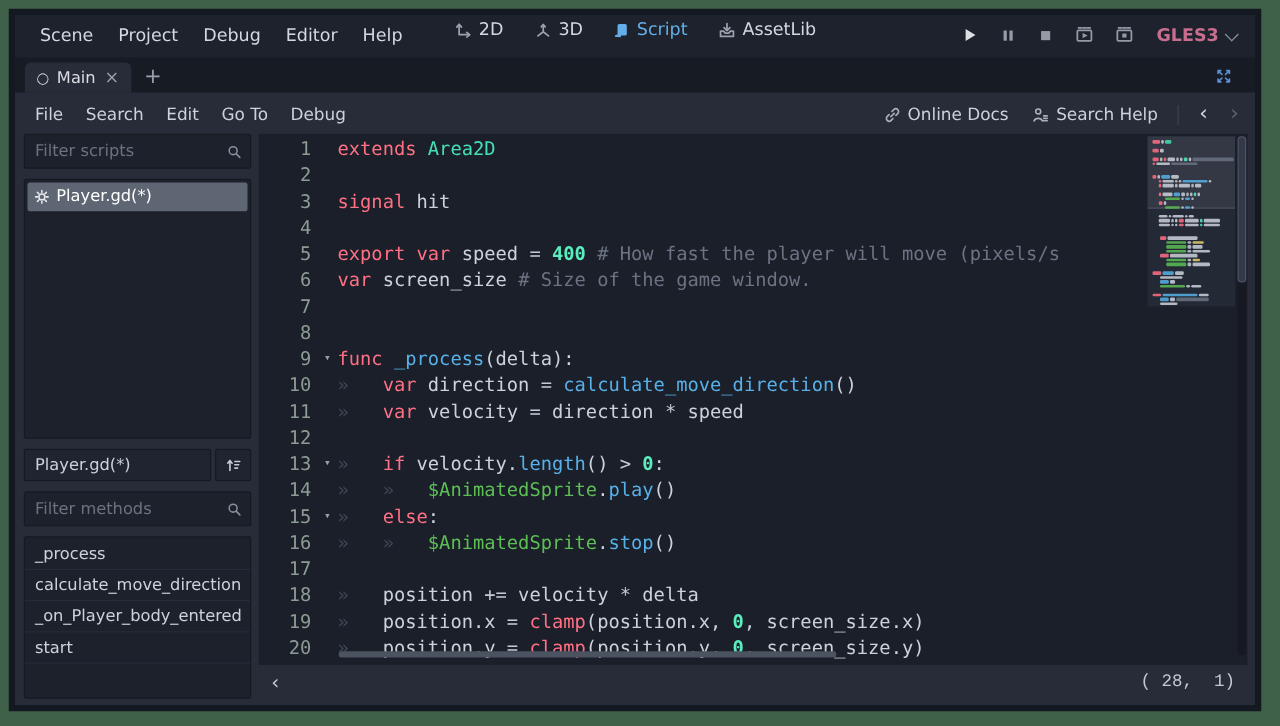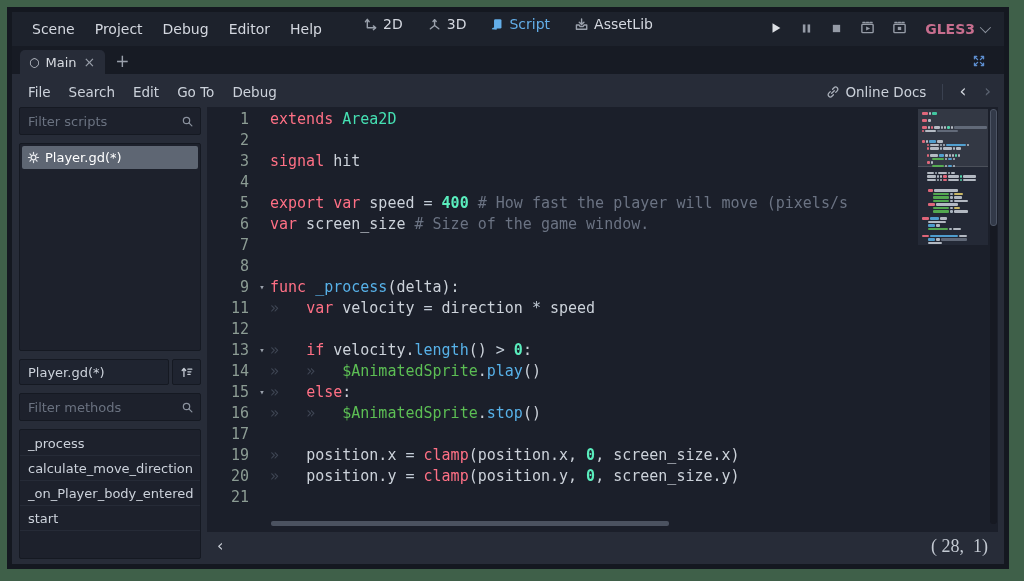--- a/index.html
+++ b/index.html
@@ -81,21 +81,21 @@
   .mm-row{height:2.5px;margin-bottom:1px;display:flex;}
   .mm-seg{height:100%;margin-right:1px;border-radius:1px;flex:none;}
   .mm-view{position:absolute;left:0;top:0;right:0;height:57px;background:rgba(255,255,255,0.07);
     border-bottom:1px solid rgba(255,255,255,0.12);}
   .vscroll{position:absolute;top:2px;right:1px;bottom:8px;width:7px;background:#161922;border-radius:3px;}
   .vgrab{position:absolute;left:0;right:0;top:0;height:117px;background:#323948;border:1px solid #4d5565;border-radius:3px;box-sizing:border-box;}
   .hgrab{position:absolute;left:64px;bottom:6px;width:398px;height:5px;background:#4b5260;border-radius:2px;}
 
   .statusbar{height:26px;flex:none;display:flex;align-items:center;background:#272c38;margin-top:1px;}
   .panel-toggle{color:#c8cdd5;font-size:16px;padding:0 10px;line-height:1;}
-  .linecol{margin-left:auto;font-family:Liberation Serif, serif;font-size:18px;color:#c3c9d2;
+  .linecol{margin-left:auto;font-family:Liberation Mono, monospace;font-size:14px;color:#c3c9d2;
     padding-right:10px;white-space:pre;}
 </style>
 <style>.tk-kw{color:#ff7085;}.tk-type{color:#45e0b2;}.tk-num{color:#5aedbd;}.tk-fn{color:#57b1e8;}.tk-node{color:#5cbe54;}.tk-cmt{color:#6b7383;}.tk-op{color:#c2cbd6;}.tk-txt{color:#ccd2da;}.tk-tab{color:#3f4654;}</style></head>
 <body>
 
 <div class="outer">
 <div class="win">
 
   <div class="menubar">
     <div id="menubar-items" style="display:flex;align-items:flex-start;">
@@ -213,20 +213,30 @@
         <div class="docbtn">
           <span class="ico">
                 <svg width="14" height="14" viewBox="0 0 16 16">
                   <path d="M6.5 9.5 L9.5 6.5" fill="none" stroke="currentColor" stroke-width="1.5" stroke-linecap="round" stroke-linejoin="round"></path>
                   <path d="M7.5 4.8 L9.2 3.1 a2.5 2.5 0 0 1 3.6 3.6 L11.1 8.4" fill="none" stroke="currentColor" stroke-width="1.5" stroke-linecap="round" stroke-linejoin="round"></path>
                   <path d="M8.5 11.2 L6.8 12.9 a2.5 2.5 0 0 1 -3.6 -3.6 L4.9 7.6" fill="none" stroke="currentColor" stroke-width="1.5" stroke-linecap="round" stroke-linejoin="round"></path>
                 </svg>
               </span>
           <span>Online Docs</span>
         </div>
+        <div class="docbtn">
+          <span class="ico">
+                <svg width="15" height="14" viewBox="0 0 16 16">
+                  <circle cx="5.8" cy="4.8" r="2.3" fill="none" stroke="currentColor" stroke-width="1.5" stroke-linecap="round" stroke-linejoin="round"></circle>
+                  <path d="M2 13.5 a4 3.6 0 0 1 7.6 0" fill="none" stroke="currentColor" stroke-width="1.5" stroke-linecap="round" stroke-linejoin="round"></path>
+                  <path d="M10.8 8.8 h3.2 M10.8 11 h3.2 M10.8 13.2 h3.2" fill="none" stroke="currentColor" stroke-width="1.5" stroke-linecap="round" stroke-linejoin="round"></path>
+                </svg>
+              </span>
+          <span>Search Help</span>
+        </div>
         <div class="vsep"></div>
         <div class="hist back">‹</div>
         <div class="hist fwd">›</div>
       </div>
     </div>
 
     <div class="main">
 
       <div class="leftcol">
         <div class="filterbox">
@@ -319,20 +329,25 @@
                   <span class="ln">8</span>
                   <span class="fold"></span>
                   <span class="ct"></span>
                 </div>
                 <div class="cl">
                   <span class="ln">9</span>
                   <span class="fold">▾</span>
                   <span class="ct"><span class="tk-kw">func</span><span class="tk-txt"> </span><span class="tk-fn">_process</span><span class="tk-txt">(delta):</span></span>
                 </div>
                 <div class="cl">
+                  <span class="ln">10</span>
+                  <span class="fold"></span>
+                  <span class="ct"><span class="tk-tab">»   </span><span class="tk-kw">var</span><span class="tk-txt"> direction </span><span class="tk-op">=</span><span class="tk-txt"> </span><span class="tk-fn">calculate_move_direction</span><span class="tk-txt">()</span></span>
+                </div>
+                <div class="cl">
                   <span class="ln">11</span>
                   <span class="fold"></span>
                   <span class="ct"><span class="tk-tab">»   </span><span class="tk-kw">var</span><span class="tk-txt"> velocity </span><span class="tk-op">=</span><span class="tk-txt"> direction </span><span class="tk-op">*</span><span class="tk-txt"> speed</span></span>
                 </div>
                 <div class="cl">
                   <span class="ln">12</span>
                   <span class="fold"></span>
                   <span class="ct"></span>
                 </div>
                 <div class="cl">
@@ -352,20 +367,25 @@
                 </div>
                 <div class="cl">
                   <span class="ln">16</span>
                   <span class="fold"></span>
                   <span class="ct"><span class="tk-tab">»   </span><span class="tk-tab">»   </span><span class="tk-node">$AnimatedSprite</span><span class="tk-txt">.</span><span class="tk-fn">stop</span><span class="tk-txt">()</span></span>
                 </div>
                 <div class="cl">
                   <span class="ln">17</span>
                   <span class="fold"></span>
                   <span class="ct"></span>
+                </div>
+                <div class="cl">
+                  <span class="ln">18</span>
+                  <span class="fold"></span>
+                  <span class="ct"><span class="tk-tab">»   </span><span class="tk-txt">position </span><span class="tk-op">+=</span><span class="tk-txt"> velocity </span><span class="tk-op">*</span><span class="tk-txt"> delta</span></span>
                 </div>
                 <div class="cl">
                   <span class="ln">19</span>
                   <span class="fold"></span>
                   <span class="ct"><span class="tk-tab">»   </span><span class="tk-txt">position.x </span><span class="tk-op">=</span><span class="tk-txt"> </span><span class="tk-kw">clamp</span><span class="tk-txt">(position.x, </span><span class="tk-num">0</span><span class="tk-txt">, screen_size.x)</span></span>
                 </div>
                 <div class="cl">
                   <span class="ln">20</span>
                   <span class="fold"></span>
                   <span class="ct"><span class="tk-tab">»   </span><span class="tk-txt">position.y </span><span class="tk-op">=</span><span class="tk-txt"> </span><span class="tk-kw">clamp</span><span class="tk-txt">(position.y, </span><span class="tk-num">0</span><span class="tk-txt">, screen_size.y)</span></span>

